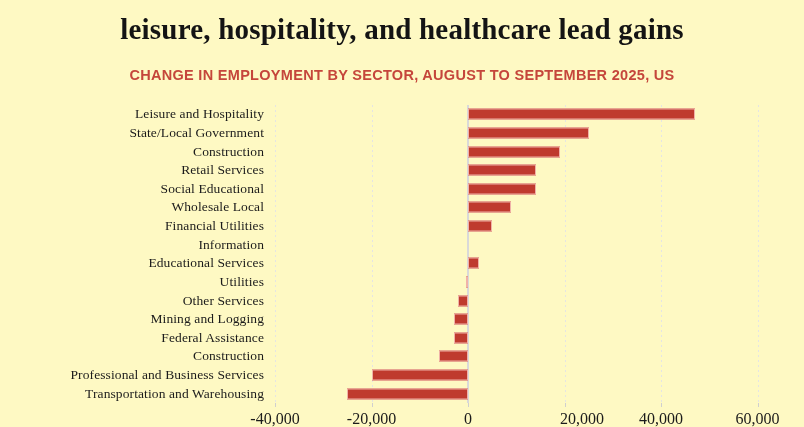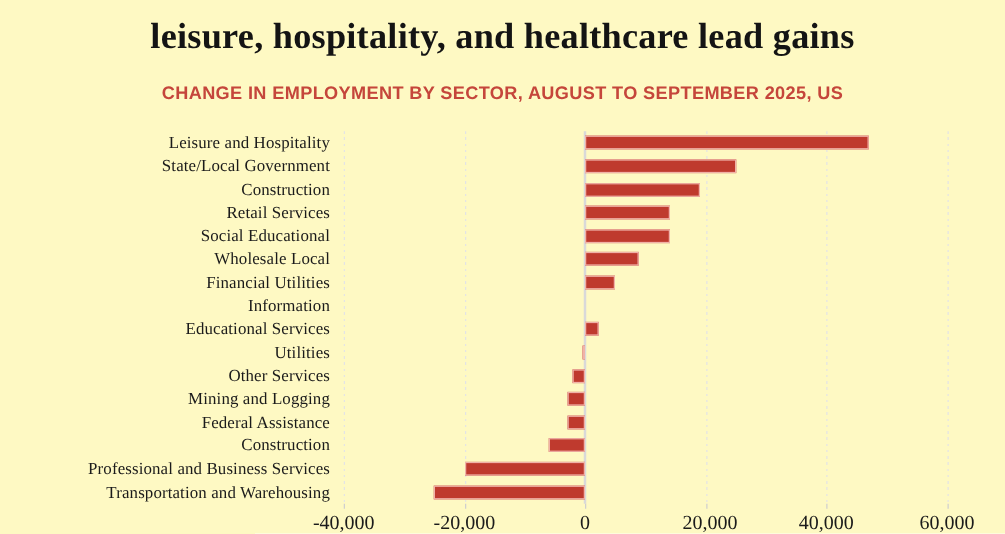--- a/index.html
+++ b/index.html
@@ -169,20 +169,20 @@
         </div>
       </div>
     <div class="axis" id="axis">
         <div class="tick" style="left: 6.99725px;"></div>
         <div class="tick-label" style="left: 6.99725px;">-40,000</div>
         <div class="tick" style="left: 103.511px;"></div>
         <div class="tick-label" style="left: 103.511px;">-20,000</div>
         <div class="tick" style="left: 200.025px;"></div>
         <div class="tick-label" style="left: 200.025px;">0</div>
         <div class="tick" style="left: 296.539px;"></div>
-        <div class="tick-label" style="left: 300px;">20,000</div>
+        <div class="tick-label" style="left: 314px;">20,000</div>
         <div class="tick" style="left: 393.052px;"></div>
         <div class="tick-label" style="left: 393.052px;">40,000</div>
         <div class="tick" style="left: 489.566px;"></div>
         <div class="tick-label" style="left: 489.566px;">60,000</div>
       </div>
   </div>
 </div>
 
 </body></html>

